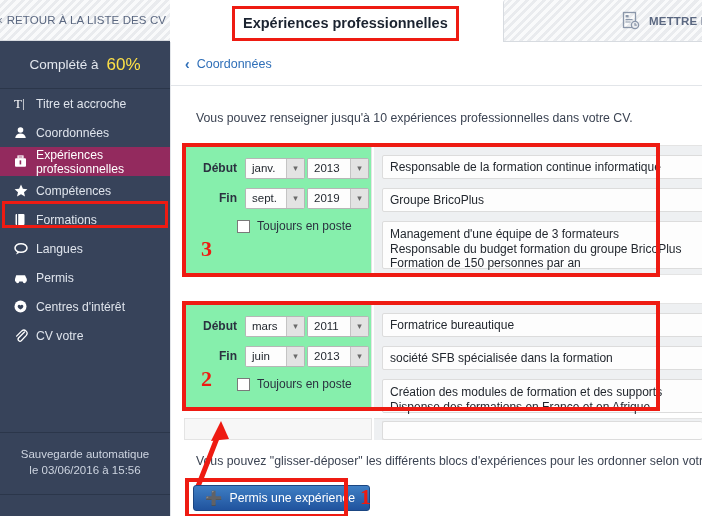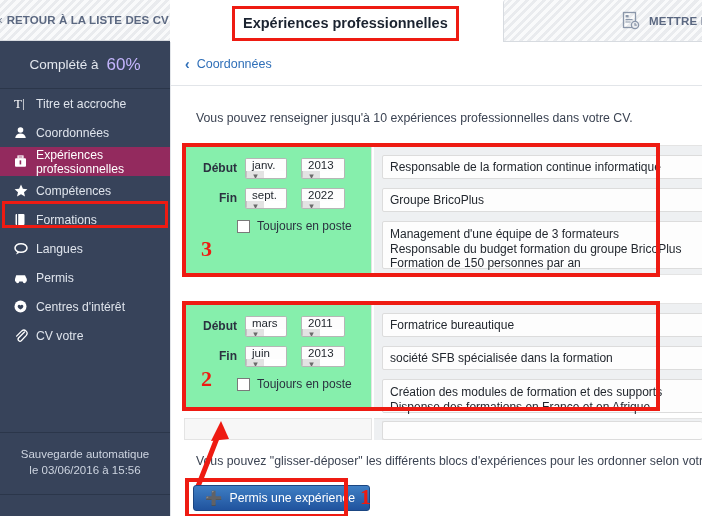--- a/index.html
+++ b/index.html
@@ -27,29 +27,29 @@
     border-bottom: 1px solid #d7dbe0;
     display: flex; align-items: center;
     padding-left: 0px;
     cursor: pointer;
   }
   #back-chevrons {
     color: #7b8699; font-size: 12px; line-height: 1;
     margin-left: -4px; margin-right: 4px; flex: 0 0 auto;
   }
   #back-label {
-    color: #5b6881; font-size: 11.5px; font-weight: bold;
+    color: #5b6881; font-size: 11.5px; font-weight: normal;
     letter-spacing: .1px; white-space: nowrap;
   }
   #completion {
     height: 48px; display: flex; align-items: center; justify-content: center;
     border-bottom: 1px solid #2b364a;
   }
   #completion .ctext { color: #e3e7ee; font-size: 13.5px; text-align: center; }
-  #completion .cpct { color: #c4b5fd; font-size: 17px; margin-left: 8px; }
+  #completion .cpct { color: #fde047; font-size: 17px; margin-left: 8px; }
 
   #rubriques-title {
     color: #9aa4b5; font-size: 11px; letter-spacing: .7px;
     padding: 14px 0 9px 14px;
   }
   .nav-item {
     display: flex; align-items: center;
     height: 29px; padding-left: 14px;
     color: #dfe4ec; font-size: 12.2px;
     cursor: pointer; position: relative;
@@ -147,21 +147,21 @@
     display: flex; align-items: center; height: 30px; padding-left: 8px;
   }
   .row-date .dlabel {
     width: 44px; text-align: right; margin-right: 8px;
     font-size: 12px; font-weight: bold; color: #2b3240;
   }
   .sel {
     display: inline-flex; align-items: stretch;
     height: 21px; border: 1px solid #b6b6b6;
     background: #ffffff; border-radius: 2px; overflow: hidden;
-    margin-right: 14px; cursor: pointer; flex-direction: column;
+    margin-right: 2px; cursor: pointer;
   }
   .sel .selval {
     display: flex; align-items: center;
     padding: 0 6px; font-size: 11.5px; color: #23282f;
     background: #fdfdfd; white-space: nowrap;
   }
   .sel.m .selval { width: 40px; }
   .sel.y .selval { width: 42px; justify-content: flex-start; }
   .sel .selarrow {
     width: 18px; display: flex; align-items: center; justify-content: center;
@@ -395,21 +395,21 @@
           <span class="selarrow">▾</span>
         </span>
       </div>
       <div class="row-date">
         <span class="dlabel">Fin</span>
         <span class="sel m">
           <span class="selval">sept.</span>
           <span class="selarrow">▾</span>
         </span>
         <span class="sel y">
-          <span class="selval">2022</span>
+          <span class="selval">2019</span>
           <span class="selarrow">▾</span>
         </span>
       </div>
       <div class="row-check">
         <span class="cbox"></span>
         <span class="ctxt">Toujours en poste</span>
       </div>
       <span class="rednum" style="left:16px; top:90px;">3</span>
     </div>
 

